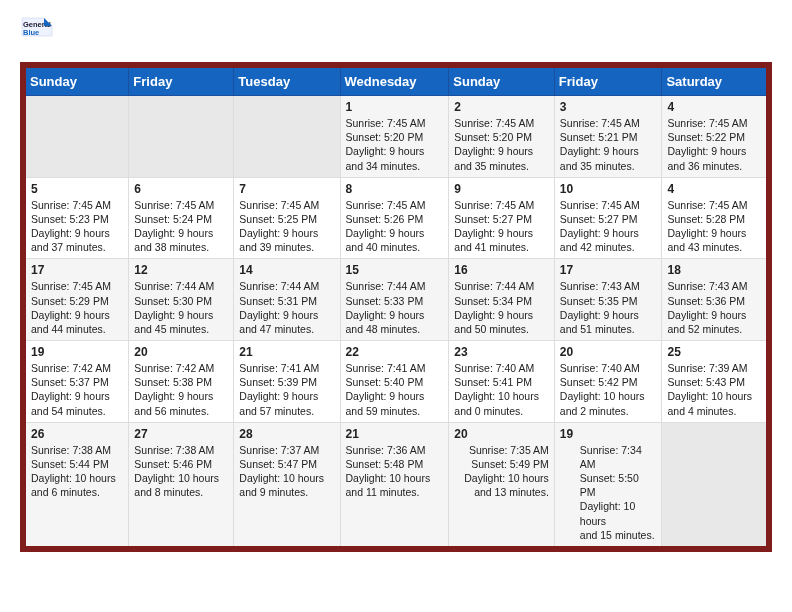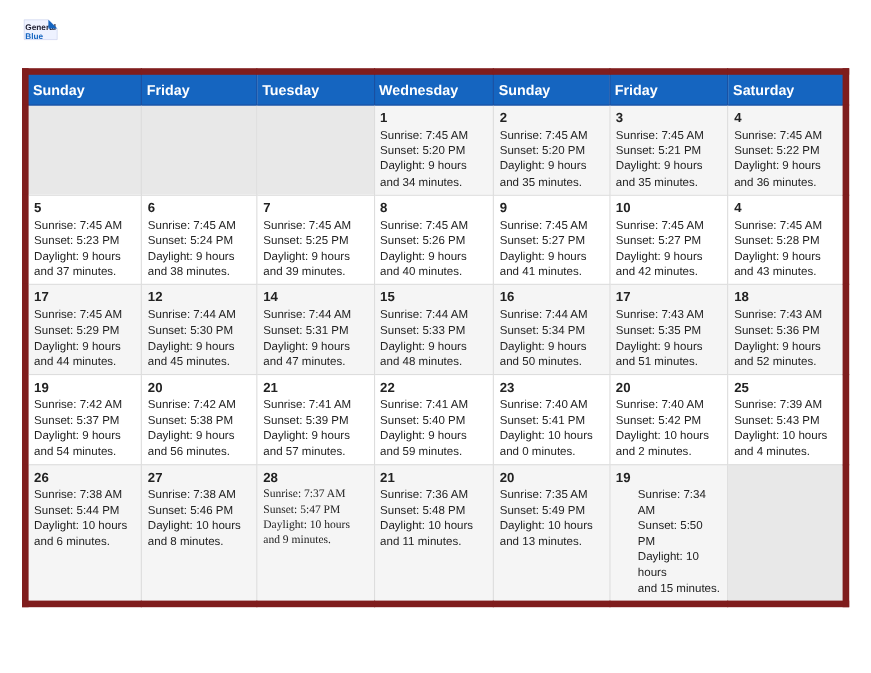--- a/index.html
+++ b/index.html
@@ -318,35 +318,35 @@
           </td>
           <td>
             <span class="day-num">27</span>
             <div class="day-info" style="white-space: pre-line;">Sunrise: 7:38 AM
 Sunset: 5:46 PM
 Daylight: 10 hours
 and 8 minutes.</div>
           </td>
           <td>
             <span class="day-num">28</span>
-            <div class="day-info" style="white-space: pre-line; font-family: Liberation Serif, serif;">Sunrise: 7:37 AM
+            <div class="day-info" style="white-space: pre-line;">Sunrise: 7:37 AM
 Sunset: 5:47 PM
 Daylight: 10 hours
 and 9 minutes.</div>
           </td>
           <td>
             <span class="day-num">21</span>
             <div class="day-info" style="white-space: pre-line;">Sunrise: 7:36 AM
 Sunset: 5:48 PM
 Daylight: 10 hours
 and 11 minutes.</div>
           </td>
           <td>
             <span class="day-num">20</span>
-            <div class="day-info" style="white-space: pre-line;">Sunrise: 7:35 AM
+            <div class="day-info" style="white-space: pre-line; text-align: right;">Sunrise: 7:35 AM
 Sunset: 5:49 PM
 Daylight: 10 hours
 and 13 minutes.</div>
           </td>
           <td>
             <span class="day-num">19</span>
             <div class="day-info" style="white-space: pre-line; margin-left: 20px;">Sunrise: 7:34 AM
 Sunset: 5:50 PM
 Daylight: 10 hours
 and 15 minutes.</div>

